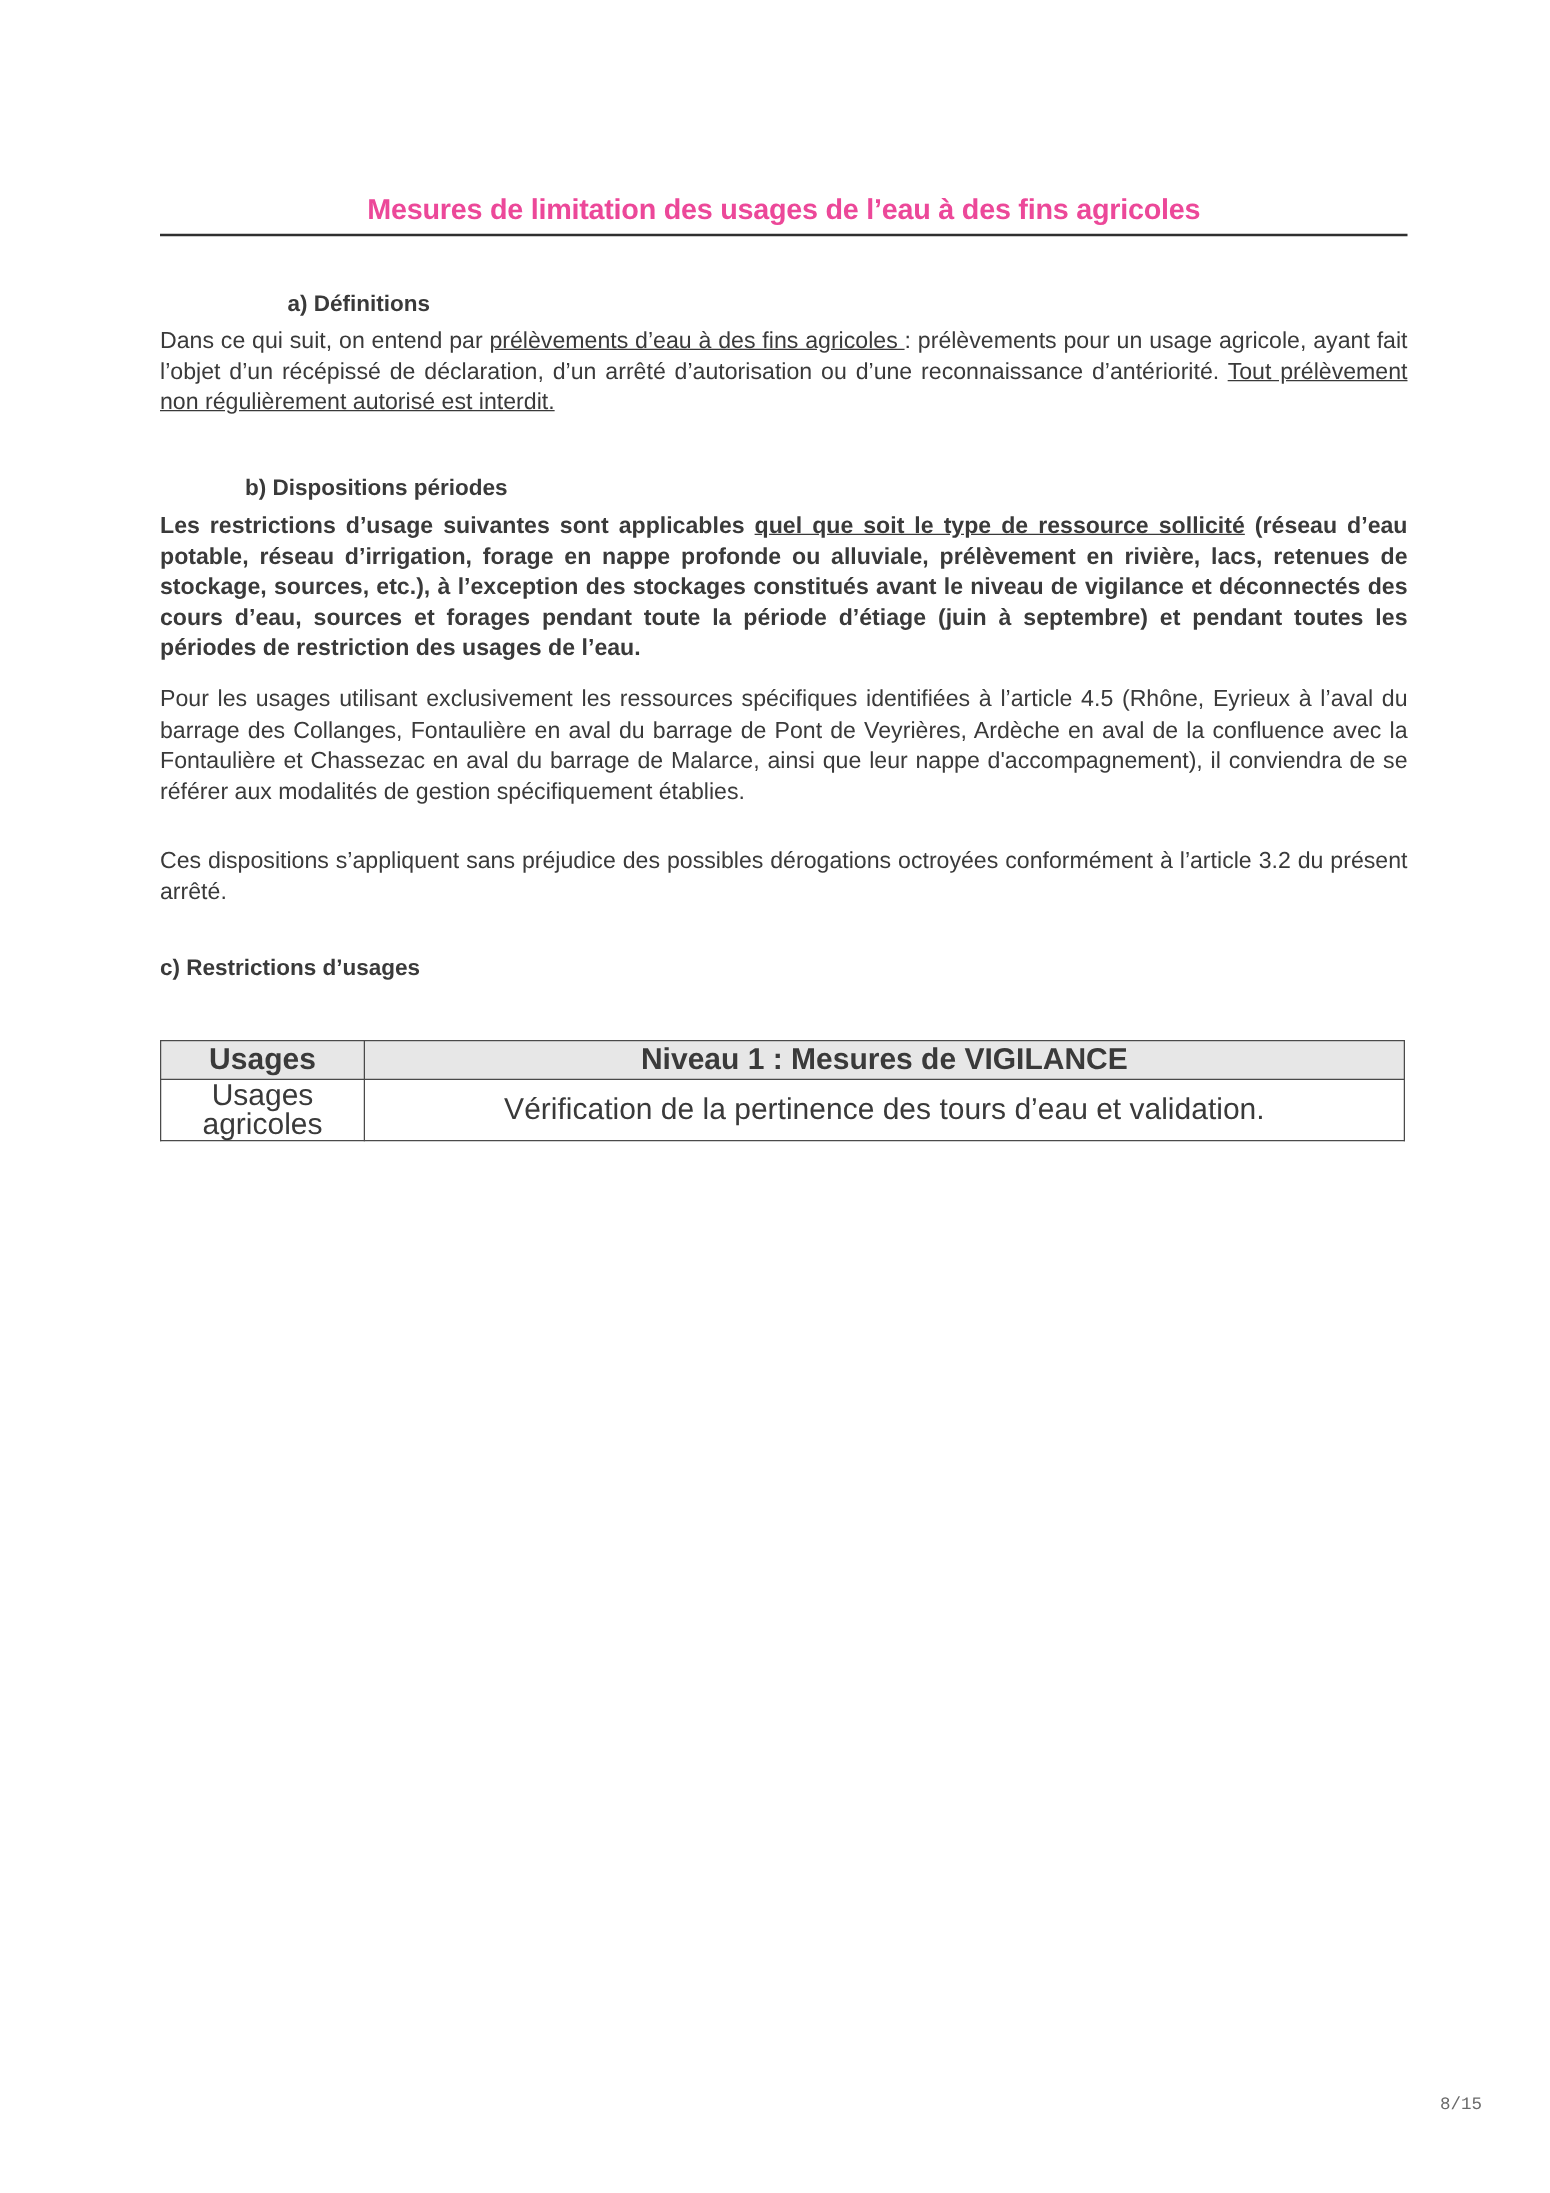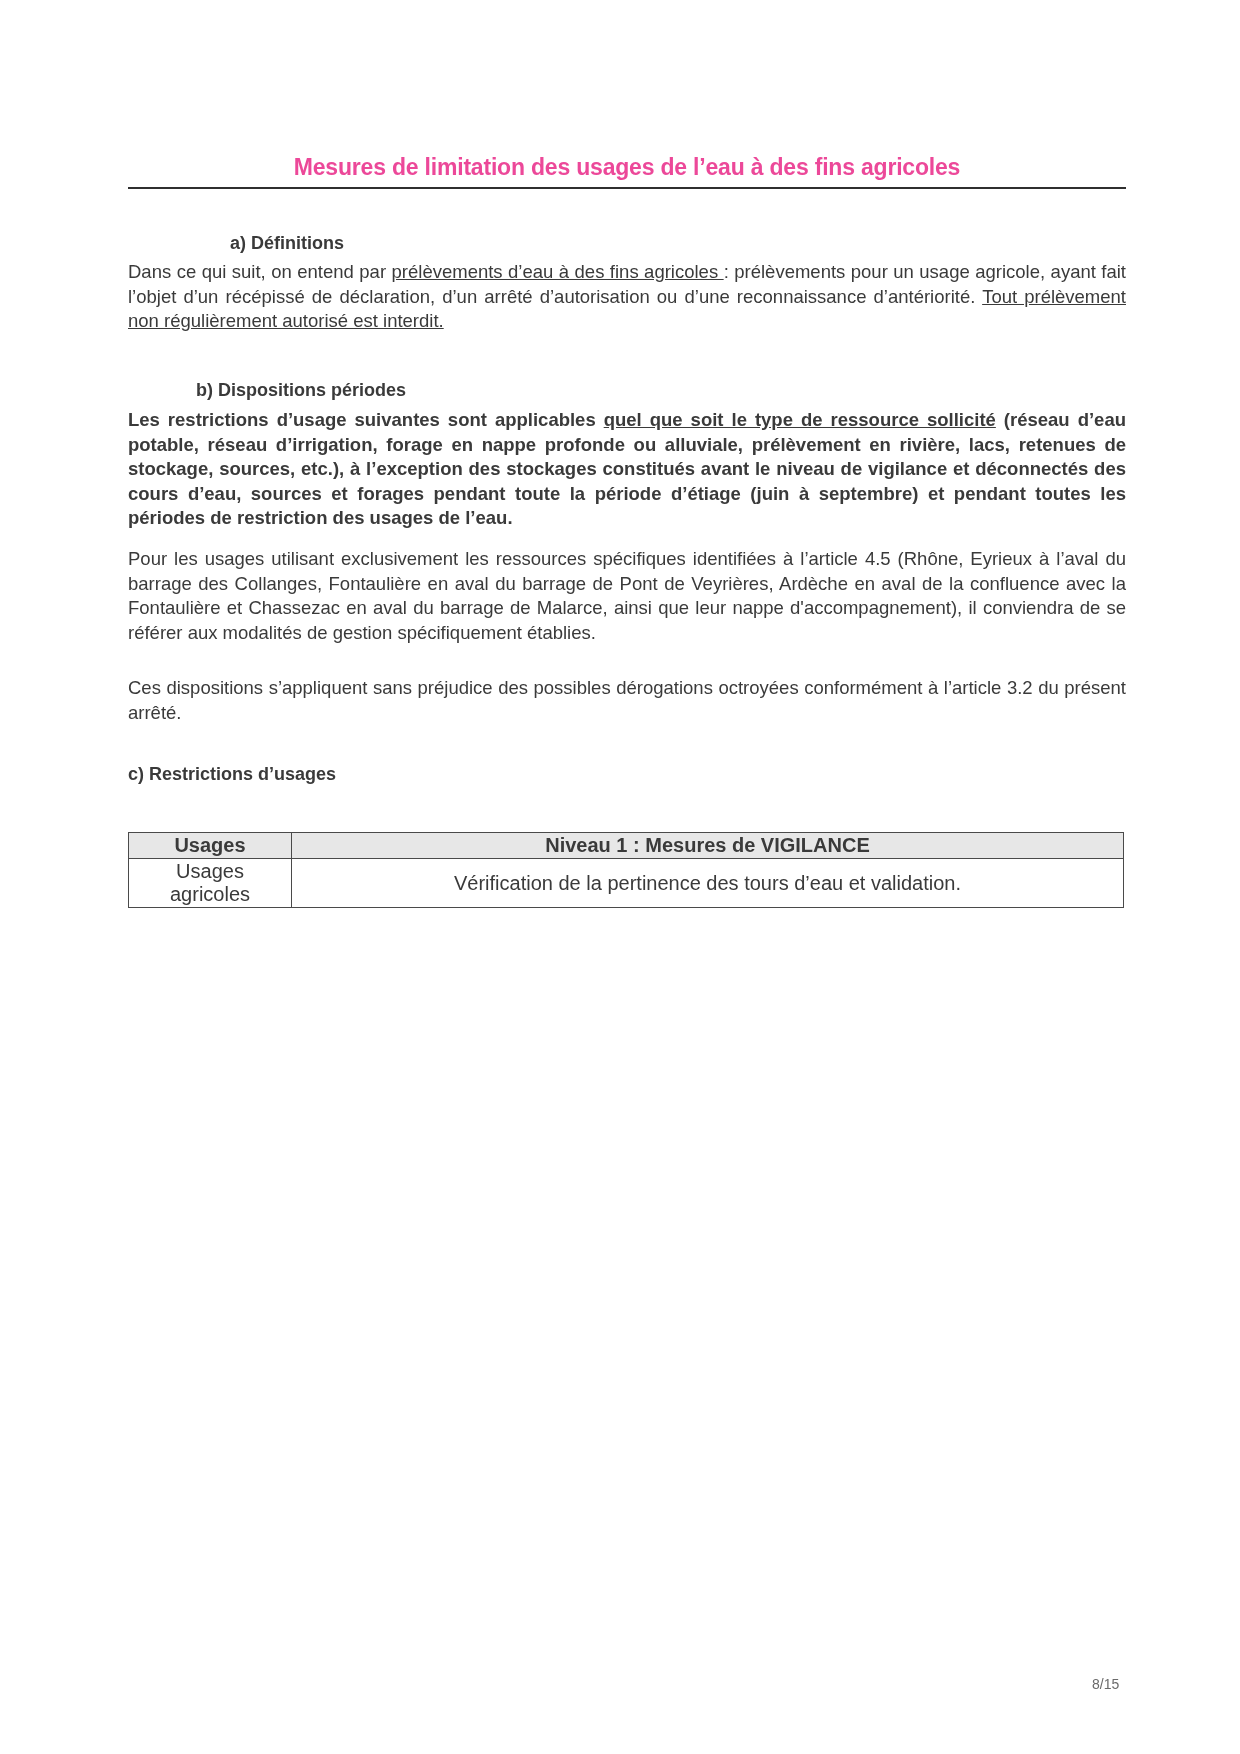--- a/index.html
+++ b/index.html
@@ -49,40 +49,40 @@
       text-align: justify;
       color: #3a3a3a;
     }
     .u { text-decoration: underline; }
     table.restrictions {
       position: absolute;
       left: 128px;
       top: 832px;
       width: 996px;
       border-collapse: collapse;
-      font-size: 20px;
+      font-size: 24px;
       color: #3a3a3a;
     }
     table.restrictions th, table.restrictions td {
       border: 1.5px solid #4a4a4a;
       padding: 1px 2px;
     }
     table.restrictions th {
       background: #e7e7e7;
       font-weight: bold;
       height: 22px;
     }
     .col-usage { width: 158px; text-align: center; }
     td.col-usage { line-height: 23px; }
     td.measure { text-align: center; vertical-align: middle; padding-left: 2px; }
     .page-number {
       position: absolute;
-      left: 1092px;
+      left: 1152px;
       top: 1676px;
-      font-family: Liberation Sans, sans-serif;
+      font-family: Liberation Mono, monospace;
       font-size: 14px;
       color: #6a6a6a;
     }
   </style>
 </head>
 <body>
 
 <div class="page-title">Mesures de limitation des usages de l’eau à des fins agricoles</div>
 <div class="title-rule"></div>
 

